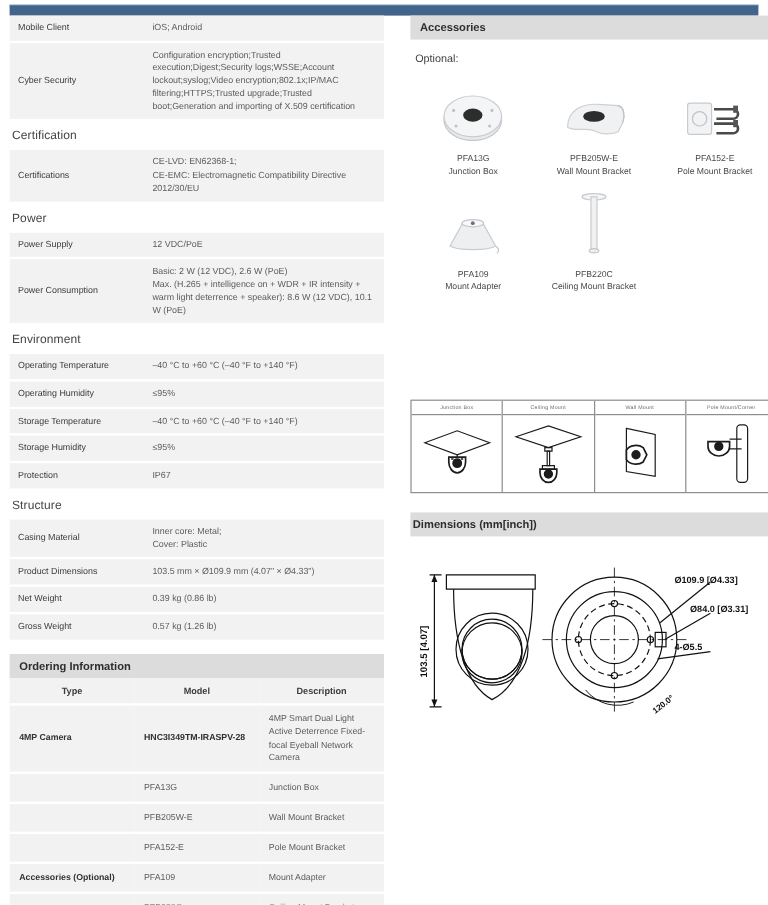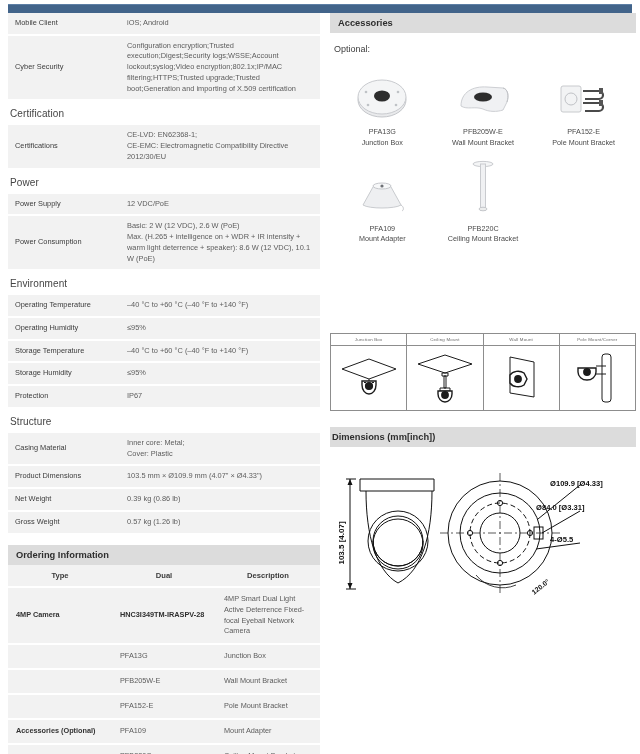--- a/index.html
+++ b/index.html
@@ -12,21 +12,21 @@
     position: relative;
     overflow: hidden;
   }
   .topbar {
     position:absolute; top:4px; left:8px; right:8px; height:9px;
     background:#42648a;
     border-top:1px solid #5d7fa5;
   }
   .page {
     position:absolute; top:13px; left:0; right:0; bottom:0;
-    display:flex; gap:10px; padding:0 8px 0 8px;
+    display:flex; gap:22px; padding:0 8px 0 8px;
   }
   .col-left { width:312px; flex:none; }
   .col-right { width:306px; flex:none; }
 
   
   .spec-table { width:100%; border-collapse:collapse; table-layout:fixed; }
   .spec-table td {
     background:#f2f2f2;
     border-bottom:2px solid #ffffff;
     padding:5px 7px;
@@ -186,21 +186,21 @@
         <td class="v">0.57 kg (1.26 lb)</td>
       </tr>
     </tbody>
       </table>
 
     <div class="panel-title">Ordering Information</div>
     <table class="order-table">
       <tbody>
           <tr>
         <th>Type</th>
-        <th>Dual</th>
+        <th>Model</th>
         <th>Description</th>
       </tr>
       <tr>
         <td class="type" rowspan="1">4MP Camera</td>
         <td class="model bold">HNC3I349TM-IRASPV-28</td>
         <td>4MP Smart Dual Light Active Deterrence Fixed-focal Eyeball Network Camera</td>
       </tr>
       <tr>
         <td class="type"></td>
         <td class="model">PFA13G</td>
@@ -433,18 +433,18 @@
           <path d="M100 56 L142 22"></path>
           <path d="M104 70 L142 48"></path>
           <path d="M98 86 L142 80"></path>
 
           <path d="M38 112 a34 34 0 0 0 40 10" stroke-width="0.8"></path>
         </g>
         <text class="dimtext" x="96" y="132" font-size="7" fill="#111" transform="rotate(-38 96 132)" id="dimAngle">120.0°</text>
       </svg>
 
       <div style="position:absolute;left:220px;top:20px;font-size:7.6px;font-weight:bold;color:#111">Ø109.9 [Ø4.33]</div>
-      <div style="position:absolute;left:206px;top:44px;font-size:7.6px;font-weight:bold;color:#111">Ø84.0 [Ø3.31]</div>
+      <div style="position:absolute;left:233px;top:44px;font-size:7.6px;font-weight:bold;color:#111">Ø84.0 [Ø3.31]</div>
       <div style="position:absolute;left:220px;top:76px;font-size:7.6px;font-weight:bold;color:#111">4-Ø5.5</div>
     </div>
 
   </div>
 </div>
 
 </body></html>

